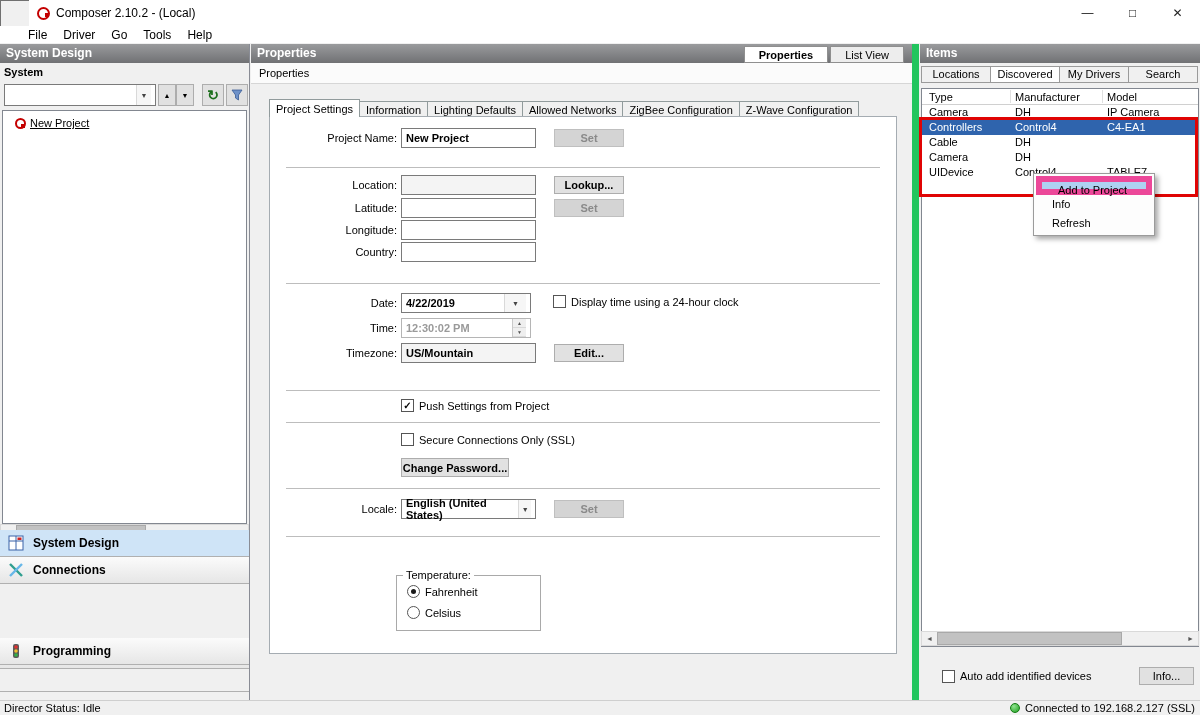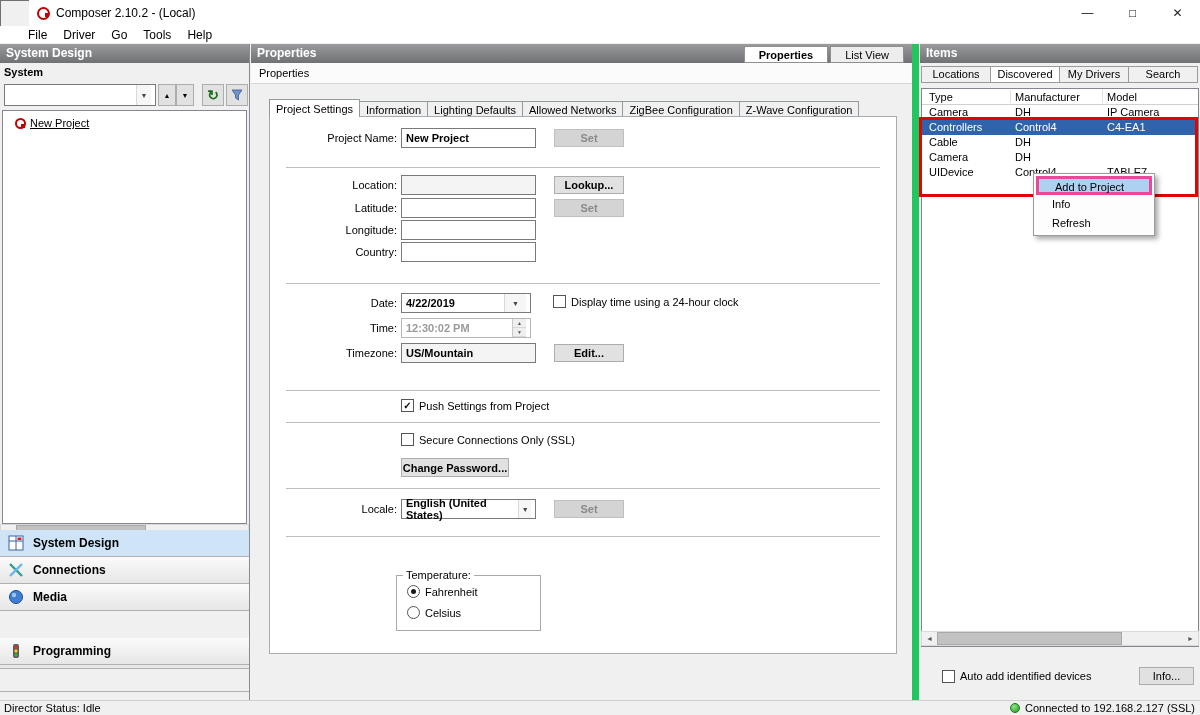--- a/index.html
+++ b/index.html
@@ -71,21 +71,21 @@
   .rtable { position:absolute; top:44px; left:1px; right:1px; bottom:53px; background:#fff; border:1px solid #828790; }
   .thead { position:relative; height:16px; border-bottom:1px solid #d0d0d0; }
   .thead span { position:absolute; top:0; line-height:16px; font-size:11px; }
   .thead .vline { position:absolute; top:1px; bottom:1px; width:1px; background:#e0e0e0; }
   .trow { position:absolute; left:0; right:0; height:15px; }
   .trow span { position:absolute; line-height:15px; font-size:11px; white-space:nowrap; }
   .trow.sel { background:#2f64ad; color:#fff; }
   .c1 { left:7px; } .c2 { left:93px; } .c3 { left:185px; }
   .cmenu { position:absolute; left:111px; top:84px; width:122px; background:#fdfdfd; border:1px solid #9b9b9b; box-shadow:3px 3px 5px rgba(0,0,0,0.35); z-index:40; padding:2px; }
   .citem { height:19px; line-height:19px; padding-left:16px; font-size:11px; }
-  .citem.hl { background:#aed1f2; border:3px solid #ec4899; line-height:17px; }
+  .citem.hl { background:#aed1f2; border:6px solid #ec4899; line-height:17px; }
   .annot { position:absolute; left:-1px; top:73px; width:279px; height:80px; border:3px solid #e00404; z-index:30; pointer-events:none; }
   .autorow { position:absolute; left:6px; right:6px; top:622px; height:20px; display:flex; align-items:center; gap:5px;padding-left:16px; }
 
   .status { position:absolute; left:0; right:0; bottom:0; height:15px; background:#f0f0f0; border-top:1px solid #cfcfcf; display:flex; align-items:center; font-size:11px; }
   .statdot { width:10px; height:10px; border-radius:50%; background:radial-gradient(circle at 35% 30%, #8fe48f, #1f9e1f); border:1px solid #127a12; margin-right:5px; flex:none; }
 
   .c4ring { width:13px; height:13px; border:2.5px solid #c40000; border-radius:50%; position:relative; flex:none; }
   .c4ring:after { content:""; position:absolute; right:-1px; top:4px; width:4px; height:4px; background:#c40000; }
 </style>
 </head>
@@ -157,29 +157,20 @@
       <span>System Design</span>
     </div>
     <div class="navitem" style="top:513px;">
       <span class="nicon">
         <svg width="16" height="16" viewBox="0 0 16 16">
             <line x1="2" y1="2" x2="14" y2="14" stroke="#2f9e8f" stroke-width="2.4"></line>
             <line x1="14" y1="2" x2="2" y2="14" stroke="#67b7e8" stroke-width="2.4"></line>
           </svg>
       </span>
       <span>Connections</span>
-    </div>
-    <div class="navitem" style="top:540px;">
-      <span class="nicon">
-        <svg width="16" height="16" viewBox="0 0 16 16">
-            <circle cx="8" cy="8" r="6.5" fill="#3f7fd1" stroke="#1e4c8e"></circle>
-            <circle cx="6" cy="6" r="2.2" fill="#9fc4ef"></circle>
-          </svg>
-      </span>
-      <span>Media</span>
     </div>
     <div class="navitem" style="top:598px;">
       <span class="nicon">
         <svg width="16" height="16" viewBox="0 0 16 16">
             <rect x="1.5" y="1.5" width="5.5" height="5.5" fill="#4a7fd6" stroke="#24477f"></rect>
             <rect x="9" y="1.5" width="5.5" height="5.5" fill="#7aa6e5" stroke="#24477f"></rect>
             <rect x="1.5" y="9" width="5.5" height="5.5" fill="#7aa6e5" stroke="#24477f"></rect>
             <rect x="9" y="9" width="5.5" height="5.5" fill="#4a7fd6" stroke="#24477f"></rect>
           </svg>
       </span>

